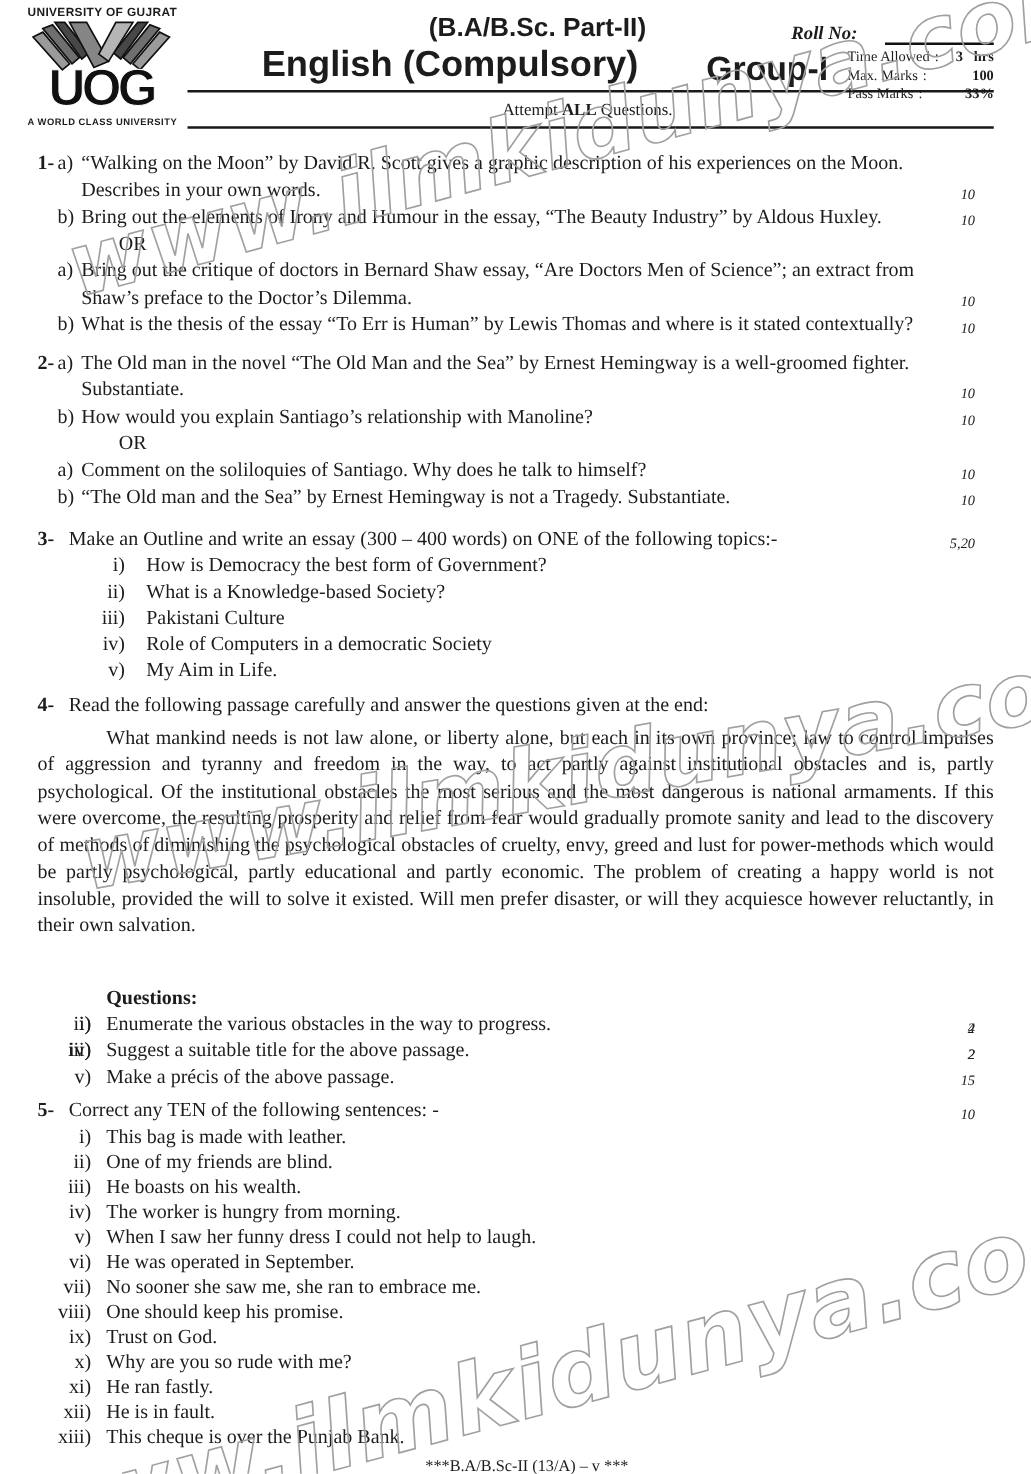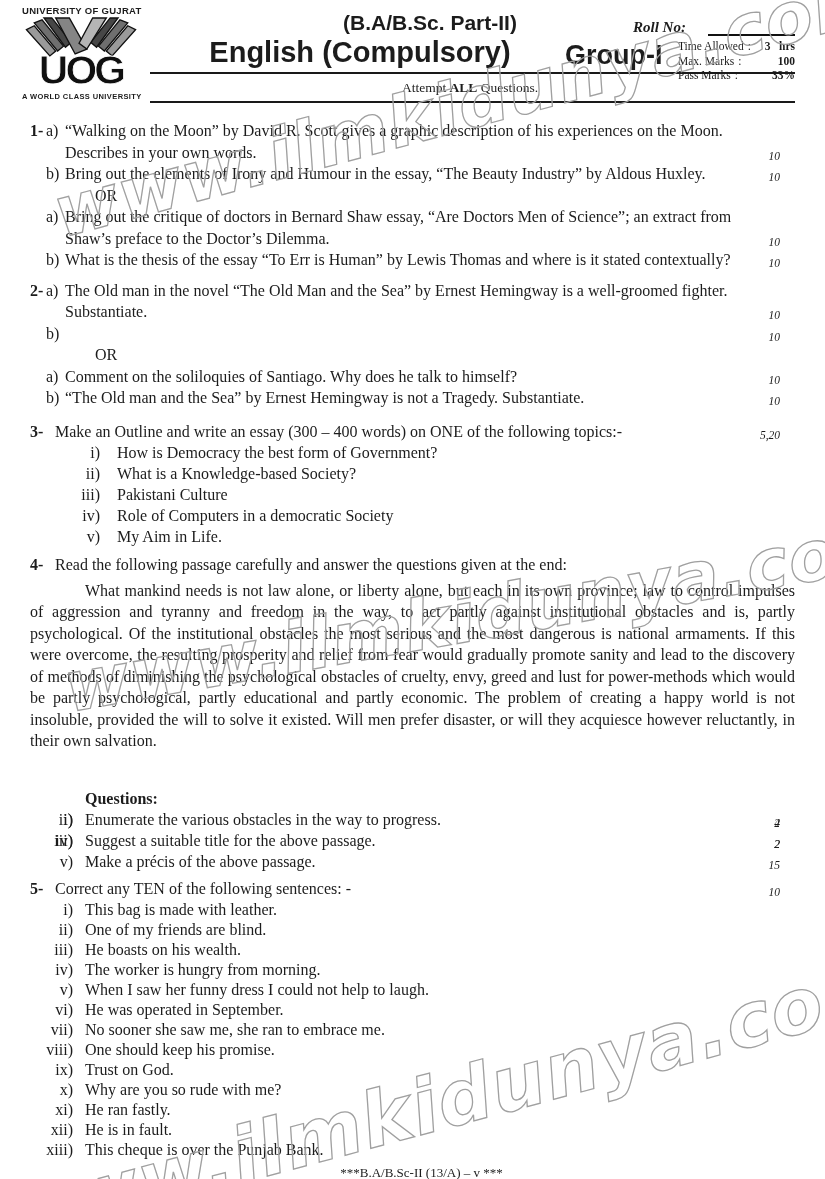--- a/index.html
+++ b/index.html
@@ -154,20 +154,21 @@
         <span class="qnum">2-</span>
         <span class="qlab">a)</span>
         <span>The Old man in the novel “The Old Man and the Sea” by Ernest Hemingway is a well-groomed fighter.</span>
       </div>
       <div class="qrow">
         <span>Substantiate.</span>
         <span class="mk">10</span>
       </div>
       <div class="qrow">
         <span class="qlab">b)</span>
+        <span>How would you explain Santiago’s relationship with Manoline?</span>
         <span class="mk">10</span>
       </div>
       <div class="qrow or-row">
         <span>OR</span>
       </div>
       <div class="qrow">
         <span class="qlab">a)</span>
         <span>Comment on the soliloquies of Santiago. Why does he talk to himself?</span>
         <span class="mk">10</span>
       </div>

